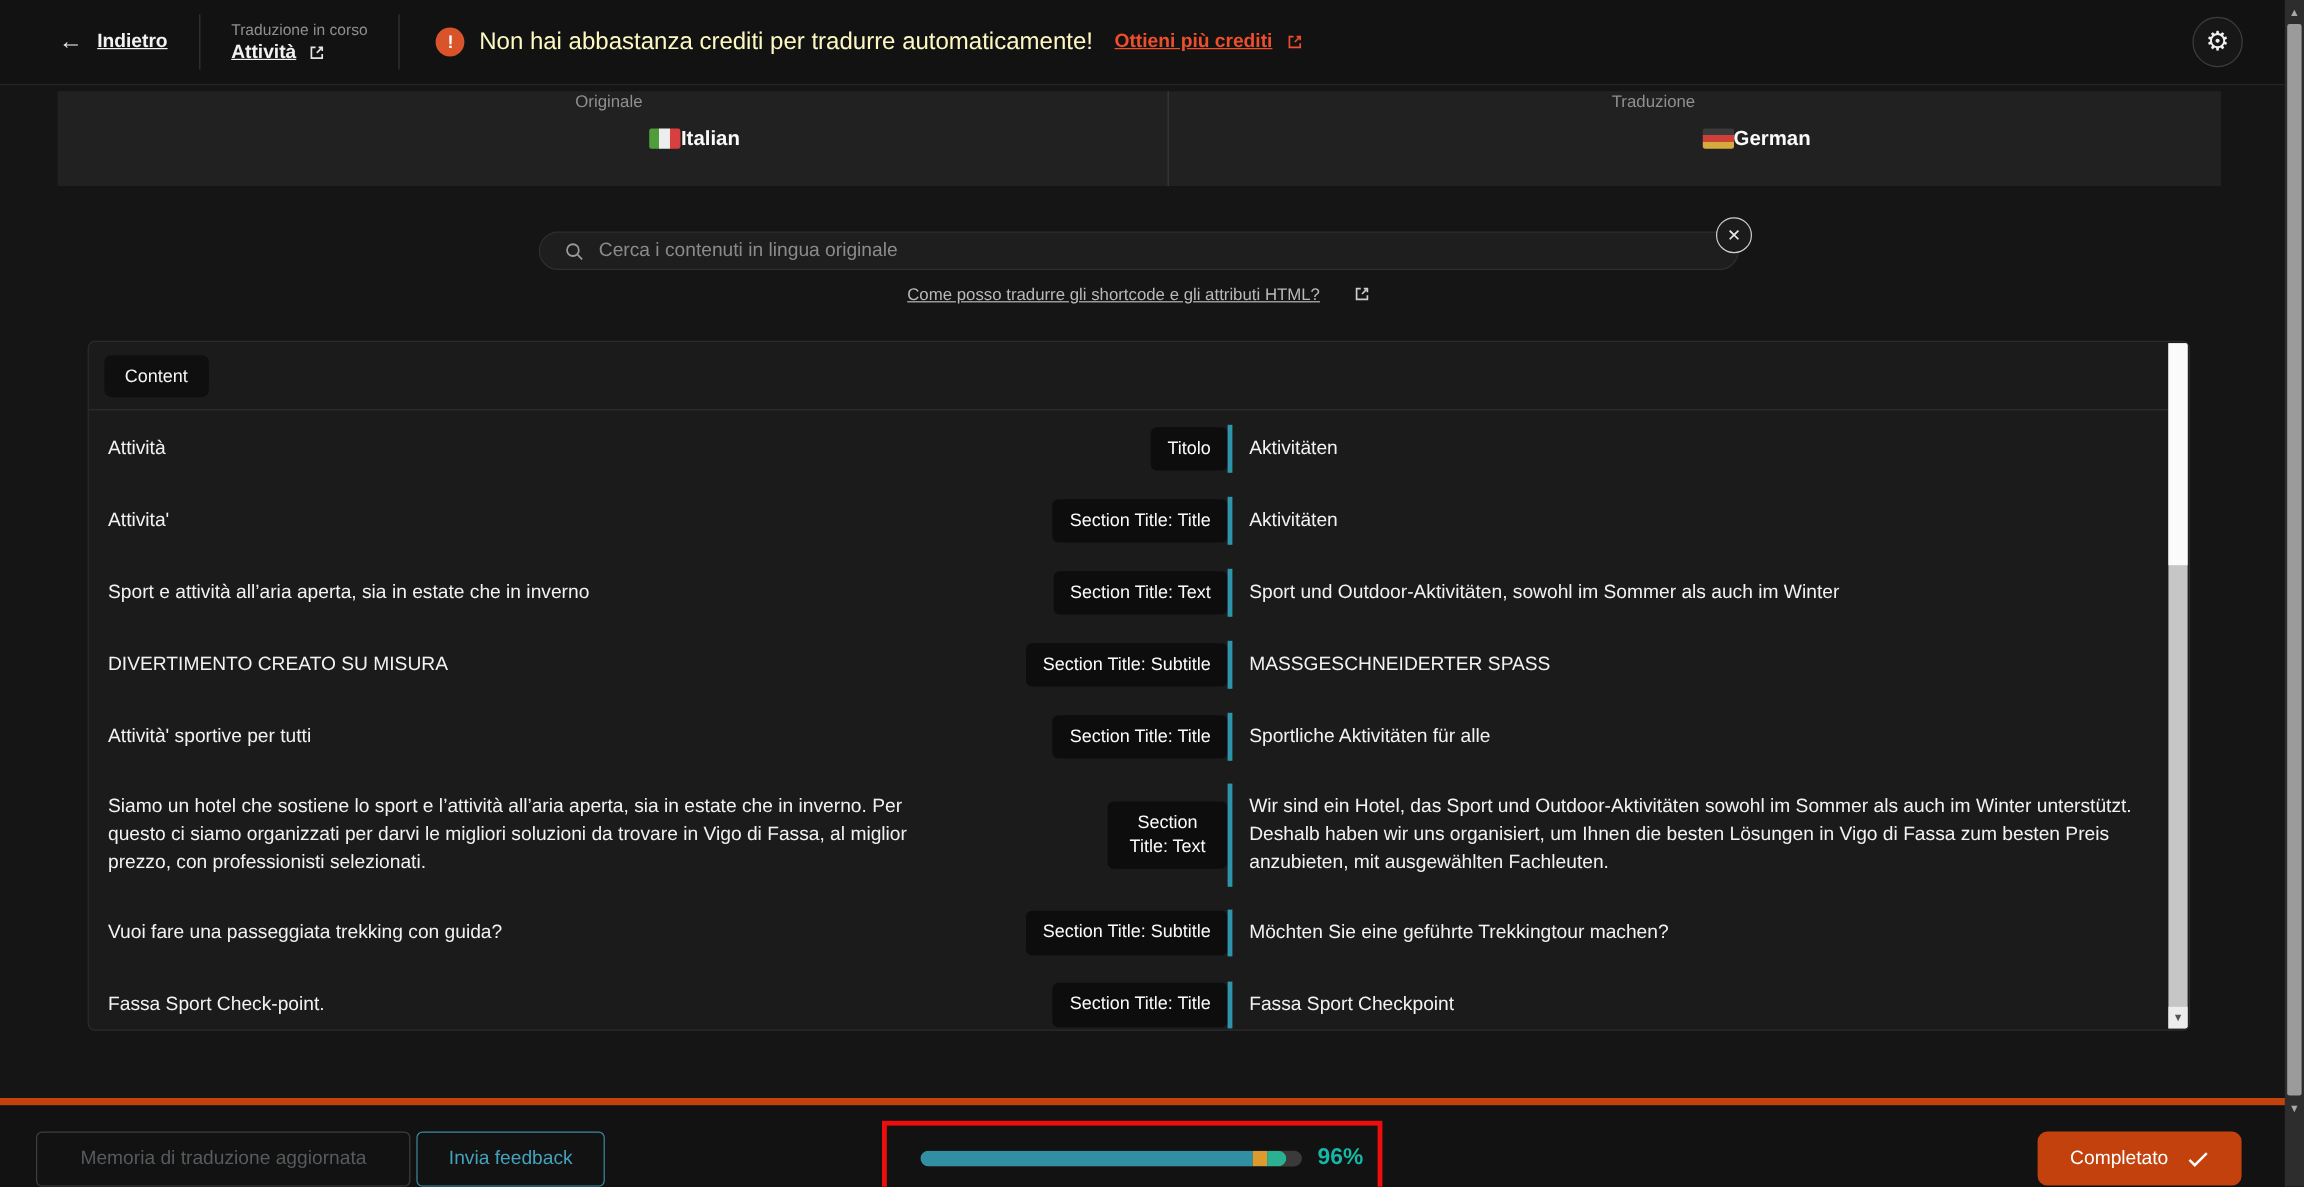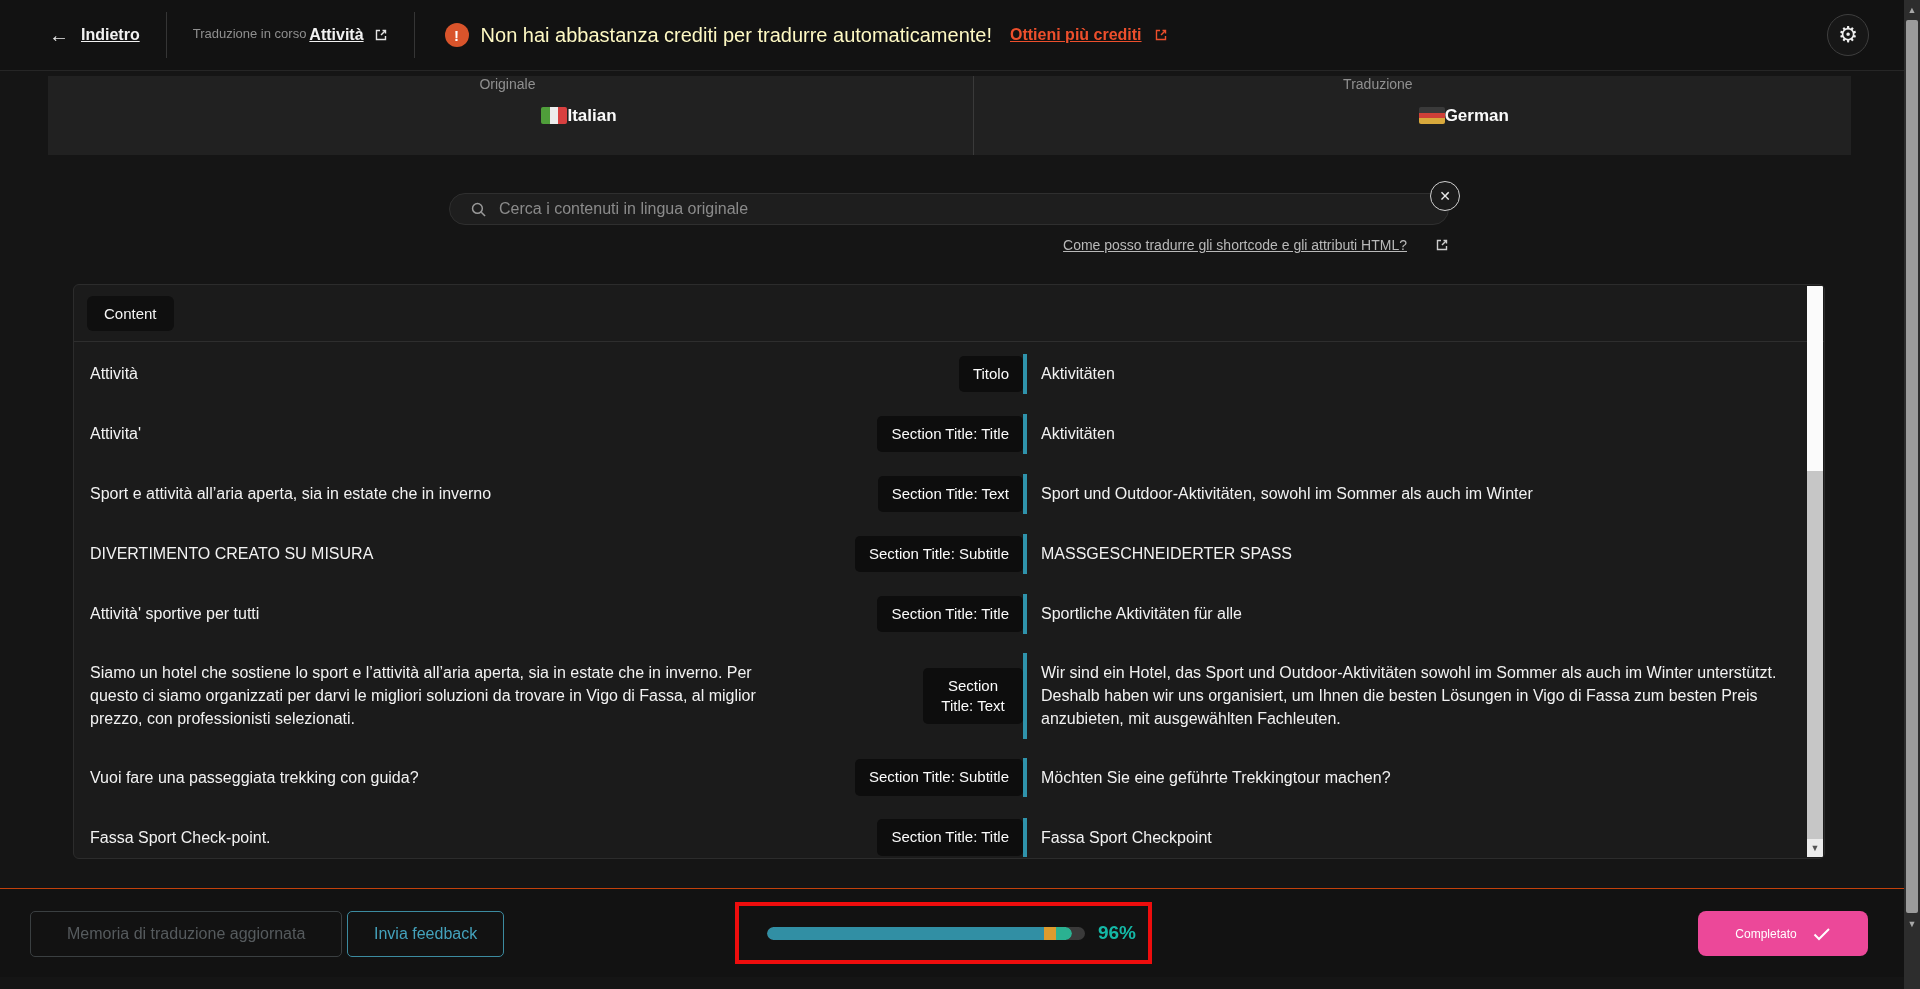--- a/index.html
+++ b/index.html
@@ -5,21 +5,21 @@
   * { margin:0; padding:0; box-sizing:border-box; }
   html,body { width:1920px; height:989px; background:#141414; font-family:"Liberation Sans",sans-serif; overflow:hidden; }
   .page { position:relative; width:1920px; height:989px; background:#151515; color:#ededed; }
 
   
   .topbar { display:flex; align-items:center; height:71px; background:#121212; border-bottom:1px solid #262626; padding-left:49px; }
   .back { display:flex; align-items:center; gap:12px; cursor:pointer; }
   .back .arrow { font-size:20px; color:#e8e8e8; }
   .back-label { font-size:16px; font-weight:bold; text-decoration:underline; color:#f2f2f2; }
   .vdiv { width:1px; height:46px; background:#353535; margin:0 26px; }
-  .context { display:flex; flex-direction:row; gap:3px; }
+  .context { display:flex; flex-direction:column; gap:3px; }
   .ctx-label { font-size:13px; color:#8f8f8f; }
   .ctx-page-row { display:flex; align-items:center; gap:10px; }
   .ctx-page { font-size:16px; font-weight:bold; text-decoration:underline; color:#f2f2f2; cursor:pointer; }
   .ext-ic { width:14px; height:14px; color:#e4e4e4; }
   .warning { display:flex; align-items:center; gap:12px; margin-left:4px; }
   .warn-icon { width:24px; height:24px; border-radius:50%; background:#d9542b; color:#fff; font-weight:bold; font-size:15px; display:flex; align-items:center; justify-content:center; }
   .warn-text { font-size:20px; color:#fef9c3; }
   .warn-link { font-size:16px; font-weight:bold; color:#ed4f2c; text-decoration:underline; margin-left:6px; cursor:pointer; }
   .warn-link-ic { color:#ed4f2c; }
   .gear-btn { margin-left:auto; margin-right:51px; width:42px; height:42px; border-radius:50%; background:#171717; border:1px solid #3e3e3e; color:#f0f0f0; font-size:22px; line-height:1; cursor:pointer; display:flex; align-items:center; justify-content:center; }
@@ -35,51 +35,51 @@
   .flag-de { background:linear-gradient(to bottom,#3a3a3a 0 33%,#cf4038 33% 66%,#d8a93c 66% 100%); }
   .lang-name { font-size:17px; font-weight:bold; color:#fafafa; }
 
   
   .search-wrap { position:relative; width:1000px; margin:38px 0 0 449px; }
   .search-bar { display:flex; align-items:center; gap:12px; height:32px; background:#1e1e1e; border:1px solid #2f2f2f; border-radius:22px; padding:0 20px; }
   .search-bar svg { flex:none; }
   .search-bar input { flex:1; background:transparent; border:none; outline:none; color:#e8e8e8; font-size:16px; font-family:"Liberation Sans",sans-serif; }
   .search-bar input::placeholder { color:#8b8b8b; }
   .search-close { position:absolute; top:-12px; right:-11px; width:30px; height:30px; border-radius:50%; background:#1b1b1b; border:1px solid #cfcfcf; color:#e9e9e9; font-size:14px; cursor:pointer; display:flex; align-items:center; justify-content:center; }
-  .help-row { width:1000px; margin:12px 0 0 449px; display:flex; justify-content:flex-end; align-items:center; gap:28px; }
+  .help-row { width:1000px; margin:12px 0 0 449px; display:flex; justify-content:center; align-items:center; gap:28px; }
   .help-link { font-size:14px; color:#b9b9b9; text-decoration:underline; cursor:pointer; }
   .help-ic { color:#cdcdcd; }
 
   
   .panel { position:relative; margin:31px 0 0 73px; width:1752px; height:575px; background:#1b1b1b; border:1px solid #2c2c2c; border-radius:6px; overflow:hidden; }
   .panel-header { height:57px; border-bottom:1px solid #2e2e2e; display:flex; align-items:center; padding-left:13px; }
   .content-chip { background:#0f0f0f; color:#f5f5f5; font-size:15px; padding:9px 17px; border-radius:6px; cursor:pointer; }
   .rows { padding:2px 0 0 0; }
   .row { display:grid; grid-template-columns:720px 213px 1fr; align-items:center; min-height:60px; padding:9px 40px 9px 16px; }
   .cell.src { font-size:16px; color:#f2f2f2; line-height:1.45; padding-right:14px; }
   .cell.tag { display:flex; justify-content:flex-end; }
   .badge { background:#0d0d0d; color:#fcfcfc; font-size:15px; padding:8px 14px; border-radius:5px; text-align:center; line-height:1.35; white-space:nowrap; }
   .row.narrow-tag .badge { white-space:normal; max-width:100px; }
   .cell.trans { border-left:4px solid #2f93ab; padding:8px 0 8px 14px; font-size:16px; color:#f2f2f2; line-height:1.45; align-self:center; }
   .inner-scrollbar { position:absolute; top:1px; right:1px; bottom:1px; width:16px; background:#c6c6c6; }
   .inner-thumb { position:absolute; top:0; left:0; width:100%; height:185px; background:#fbfbfb; }
   .inner-arrow { position:absolute; bottom:0; left:0; width:100%; height:18px; background:#ececec; color:#555; font-size:9px; display:flex; align-items:center; justify-content:center; }
 
   
-  .footer { position:absolute; left:0; bottom:12px; width:1920px; height:89px; background:#121212; border-top:1px solid #c2410c; }
+  .footer { position:absolute; left:0; bottom:0; width:1920px; height:74px; background:#121212; border-top:6px solid #c2410c; }
   .memory-btn { position:absolute; left:30px; top:22px; height:46px; padding:0 36px; background:transparent; border:1px solid #3a3f41; border-radius:5px; color:#565b5e; font-size:16px; font-family:"Liberation Sans",sans-serif; }
   .feedback-btn { position:absolute; left:347px; top:22px; height:46px; padding:0 26px; background:transparent; border:1px solid #3c8ba0; border-radius:5px; color:#44a2bc; font-size:16px; font-family:"Liberation Sans",sans-serif; cursor:pointer; }
   .progress-highlight { position:absolute; left:735px; top:13px; width:417px; height:62px; border:4px solid #ee0d0d; display:flex; align-items:center; gap:13px; padding:0 12px 0 28px; }
   .progress-track { width:322px; height:13px; border-radius:7px; background:#3a3a3a; overflow:hidden; }
   .progress-fill { height:100%; display:flex; border-radius:7px; overflow:hidden; }
   .seg-teal { flex:1; background:#318fa4; }
   .seg-orange { width:12px; background:#dd9b2e; }
   .seg-green { width:16px; background:#2bb191; border-radius:0 7px 7px 0; }
   .pct { font-size:19px; font-weight:bold; color:#14b8a6; }
-  .complete-btn { position:absolute; left:1698px; top:22px; width:170px; height:45px; background:#ec4899; border:none; border-radius:8px; color:#fff; font-size:12px; font-family:"Liberation Sans",sans-serif; cursor:pointer; display:flex; align-items:center; justify-content:center; gap:16px; }
+  .complete-btn { position:absolute; left:1698px; top:22px; width:170px; height:45px; background:#c2410c; border:none; border-radius:8px; color:#fff; font-size:16px; font-family:"Liberation Sans",sans-serif; cursor:pointer; display:flex; align-items:center; justify-content:center; gap:16px; }
   .check-ic { width:18px; height:14px; }
 
   
   .page-scrollbar { position:absolute; top:0; right:0; width:16px; height:989px; background:#2d2d2d; z-index:50; }
   .ps-up { position:absolute; top:2px; left:0; width:16px; height:16px; color:#a8a8a8; font-size:9px; display:flex; align-items:center; justify-content:center; }
   .ps-thumb { position:absolute; top:20px; left:2px; width:12px; height:893px; background:#9b9b9b; border-radius:2px; }
   .ps-down { position:absolute; top:916px; left:0; width:16px; height:16px; color:#a8a8a8; font-size:9px; display:flex; align-items:center; justify-content:center; }
 </style>
 </head>
 <body>

